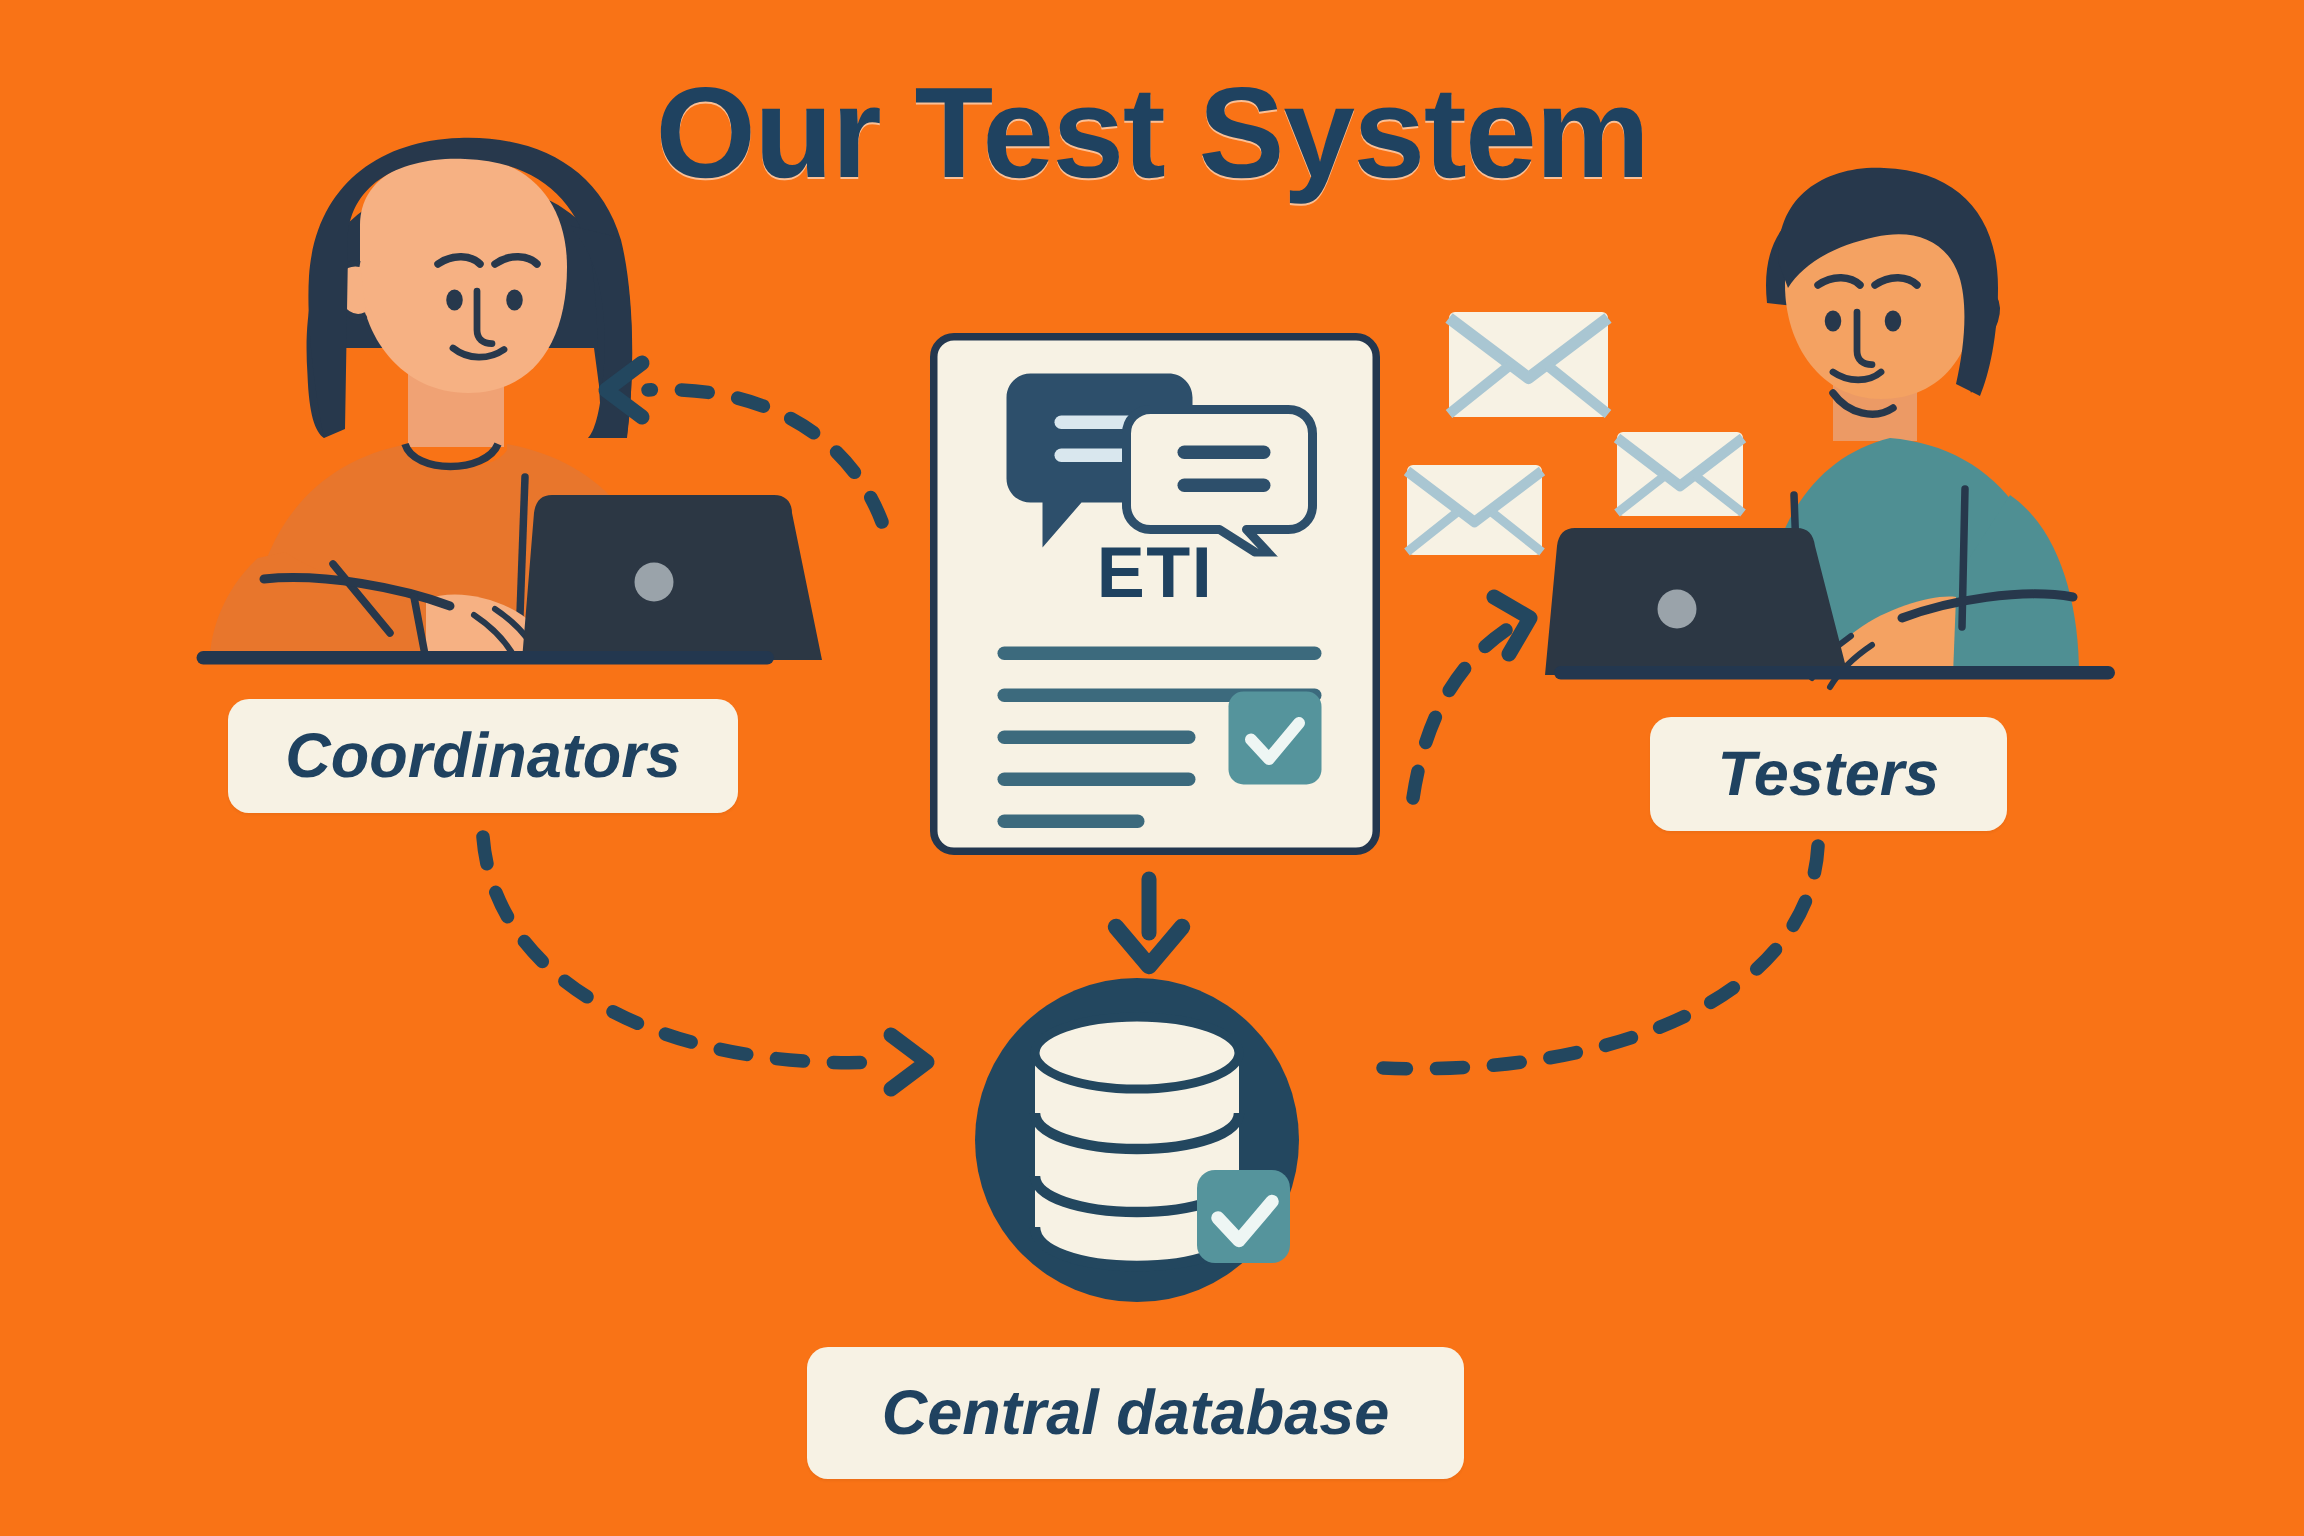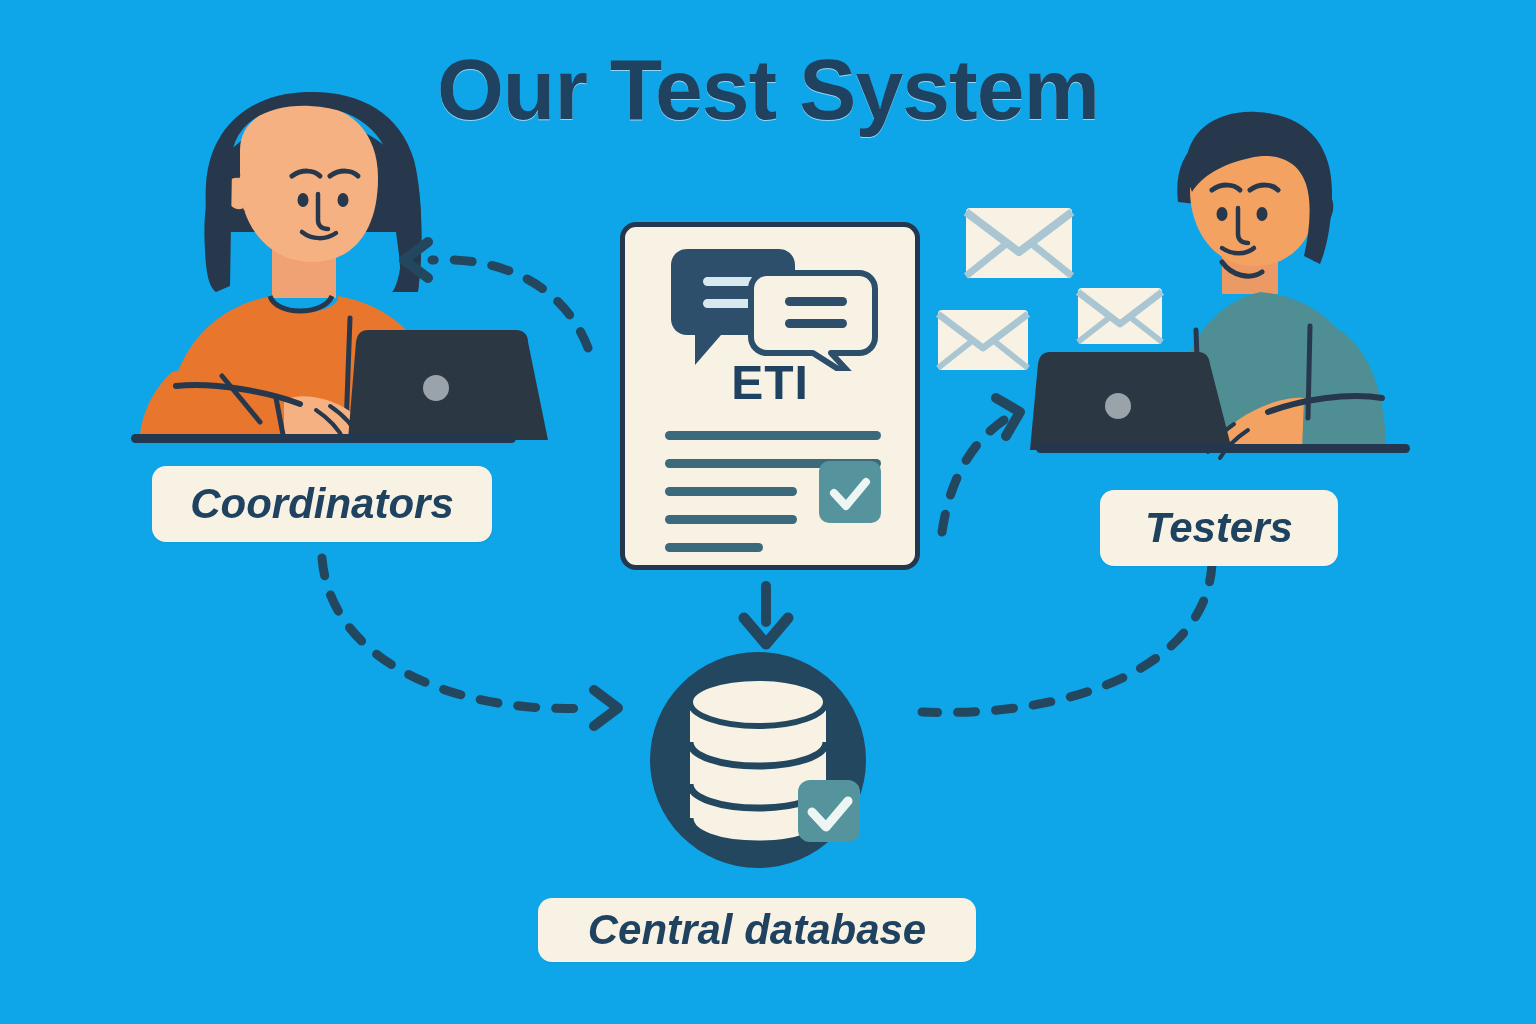--- a/index.html
+++ b/index.html
@@ -5,21 +5,21 @@
   html,body{margin:0;padding:0;}
   body{
     width:1536px;height:1024px;
     background:#cddfe2;
     font-family:"Liberation Sans", sans-serif;
     overflow:hidden;
   }
   #stage{
     position:relative;
     width:1536px;height:1024px;
-    background:#0ea5e9;
+    background:#f97316;
   }
 
   
   .title{
     position:absolute;
     left:0;right:0;top:44px;
     text-align:center;
     font-size:86px;
     font-weight:700;
     letter-spacing:-1px;
@@ -33,22 +33,22 @@
     position:absolute;
     background:#f7f2e4;
     border-radius:14px;
     display:flex;align-items:center;justify-content:center;
     color:#1f4260;
     font-weight:700;
     box-shadow:0 1px 2px rgba(0,0,0,.05);
     font-style:italic;
   }
   #pill-coordinators{left:152px;top:466px;width:340px;height:76px;font-size:42px;}
-  #pill-testers{left:1100px;top:478px;width:238px;height:76px;font-size:42px;margin-top:12px;}
-  #pill-database{left:538px;top:898px;width:438px;height:64px;font-size:42px;}
+  #pill-testers{left:1100px;top:478px;width:238px;height:76px;font-size:42px;}
+  #pill-database{left:538px;top:898px;width:438px;height:88px;font-size:42px;}
 
   
   #doc-card{
     position:absolute;left:620px;top:222px;width:300px;height:348px;
     background:#f7f2e4;
     border:5px solid #23374f;
     border-radius:16px;
     box-sizing:border-box;
   }
   .doc-eti{

